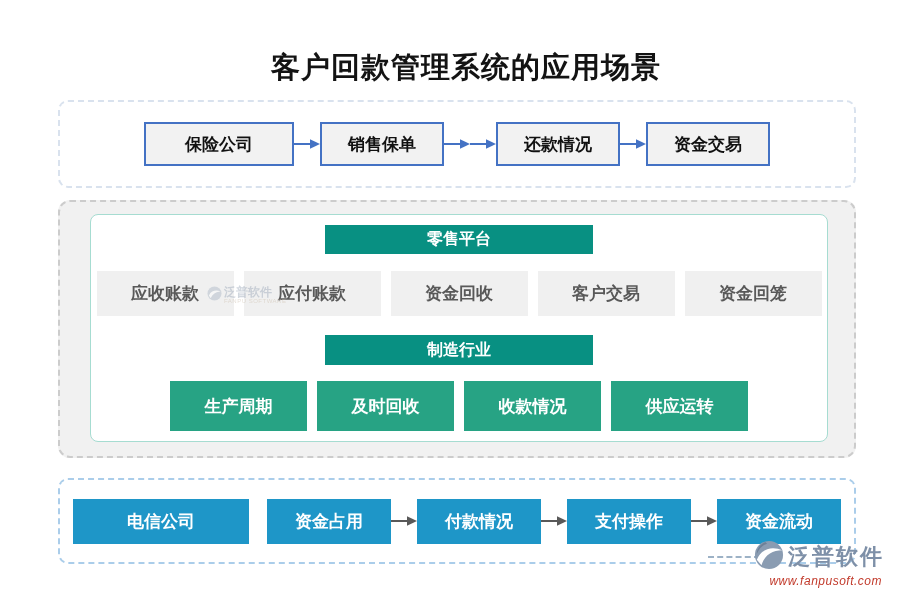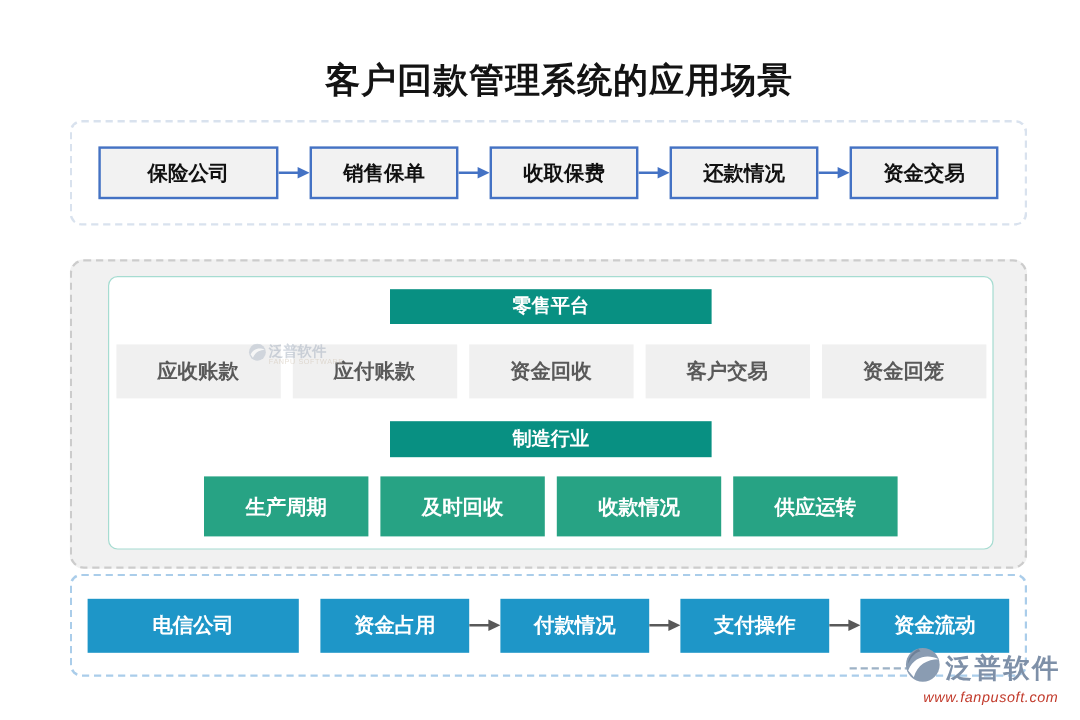--- a/index.html
+++ b/index.html
@@ -31,21 +31,21 @@
   }
   .step-top.first{width:150px;}
   .step-bottom{
     background:#1e96c8;color:#ffffff;width:124px;height:45px;
   }
   .step-bottom.first{width:176px;}
   .connector{width:26px;display:flex;align-items:center;justify-content:center;}
   .connector-blank{width:18px;height:4px;}
   
   .middle-container{
-    position:absolute;left:58px;top:216px;width:794px;height:254px;
+    position:absolute;left:58px;top:200px;width:794px;height:254px;
     background:#f1f1f1;border:2px dashed #cccccc;border-radius:12px;
   }
   .middle-panel{
     position:absolute;left:30px;right:26px;top:12px;bottom:14px;
     background:#ffffff;border:1px solid #a6dcd1;border-radius:8px;
   }
   .header-bar{
     width:268px;height:29px;margin:0 auto;
     background:#089082;color:#ffffff;font-size:16px;font-weight:bold;
     display:flex;align-items:center;justify-content:center;
@@ -98,21 +98,20 @@
           <path d="M26 6 L16 1.2 L16 10.8 Z" fill="#4472c4"></path>
         </svg>
     </div>
     <div class="step-box step-top">销售保单</div>
     <div class="connector">
       <svg width="26" height="12" viewBox="0 0 26 12">
           <line x1="0" y1="6" x2="17" y2="6" stroke="#4472c4" stroke-width="2"></line>
           <path d="M26 6 L16 1.2 L16 10.8 Z" fill="#4472c4"></path>
         </svg>
     </div>
-    <div class="step-box step-top">收取保费</div>
     <div class="connector">
       <svg width="26" height="12" viewBox="0 0 26 12">
           <line x1="0" y1="6" x2="17" y2="6" stroke="#4472c4" stroke-width="2"></line>
           <path d="M26 6 L16 1.2 L16 10.8 Z" fill="#4472c4"></path>
         </svg>
     </div>
     <div class="step-box step-top">还款情况</div>
     <div class="connector">
       <svg width="26" height="12" viewBox="0 0 26 12">
           <line x1="0" y1="6" x2="17" y2="6" stroke="#4472c4" stroke-width="2"></line>

